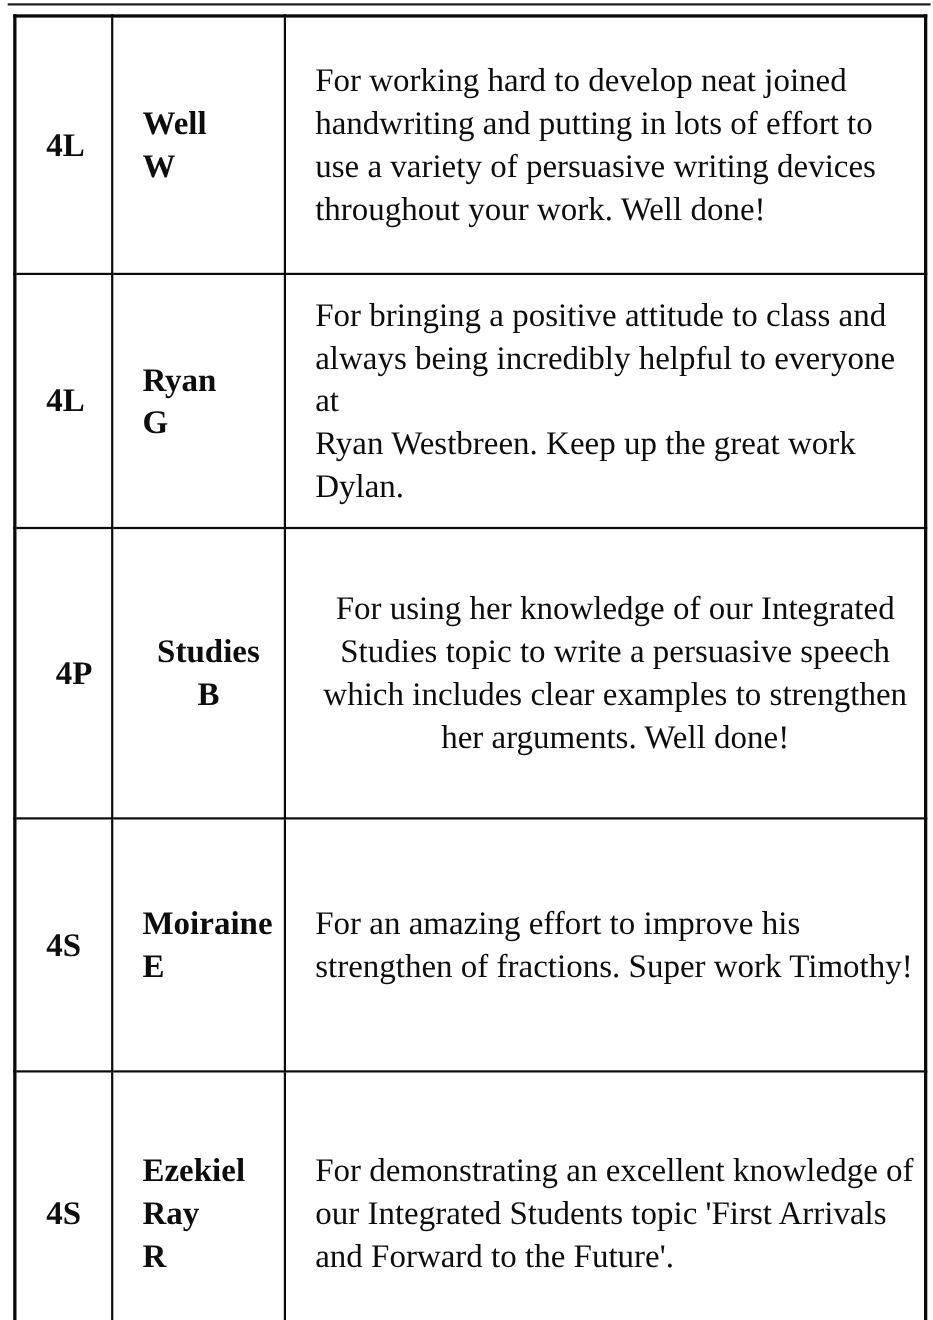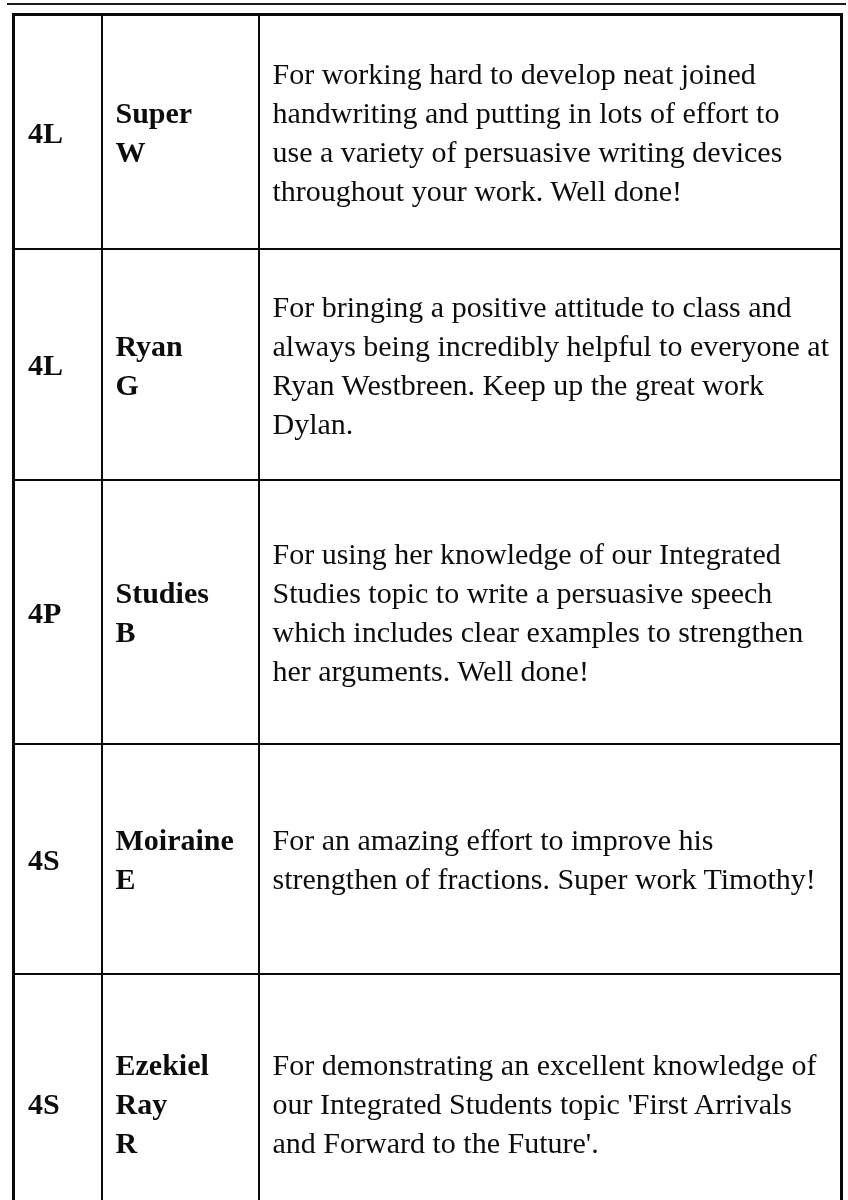--- a/index.html
+++ b/index.html
@@ -29,50 +29,50 @@
     left: 12px;
     top: 13px;
     border-collapse: collapse;
     table-layout: fixed;
     width: 828px;
     border: 3px solid #0a0a0a;
   }
   table.awards td {
     border: 2px solid #0a0a0a;
     vertical-align: middle;
-    padding: 4px 8px 4px 13px;
+    padding: 4px 8px 4px 27px;
     font-size: 30px;
     line-height: 39px;
     white-space: pre-line;
     overflow: hidden;
   }
   td.class-cell, td.name-cell {
     font-weight: bold;
   }
   tr.row-0 td { height: 224px; }
   tr.row-1 td { height: 221px; }
-  tr.row-2 td { height: 254px; }
+  tr.row-2 td { height: 254px; text-align: center; }
   tr.row-3 td { height: 220px; }
   tr.row-4 td { height: 248px; }
 </style>
 </head>
 <body>
 
 <div class="page">
   <div class="top-rule"></div>
   <table class="awards">
     <colgroup>
       <col style="width:88px">
       <col style="width:157px">
       <col style="width:583px">
     </colgroup>
     <tbody>
       <tr class="row-0">
         <td class="class-cell">4L</td>
-        <td class="name-cell">Super
+        <td class="name-cell">Well
 W</td>
         <td class="desc-cell">For working hard to develop neat joined
 handwriting and putting in lots of effort to
 use a variety of persuasive writing devices
 throughout your work. Well done!</td>
       </tr>
       <tr class="row-1">
         <td class="class-cell">4L</td>
         <td class="name-cell">Ryan
 G</td>

